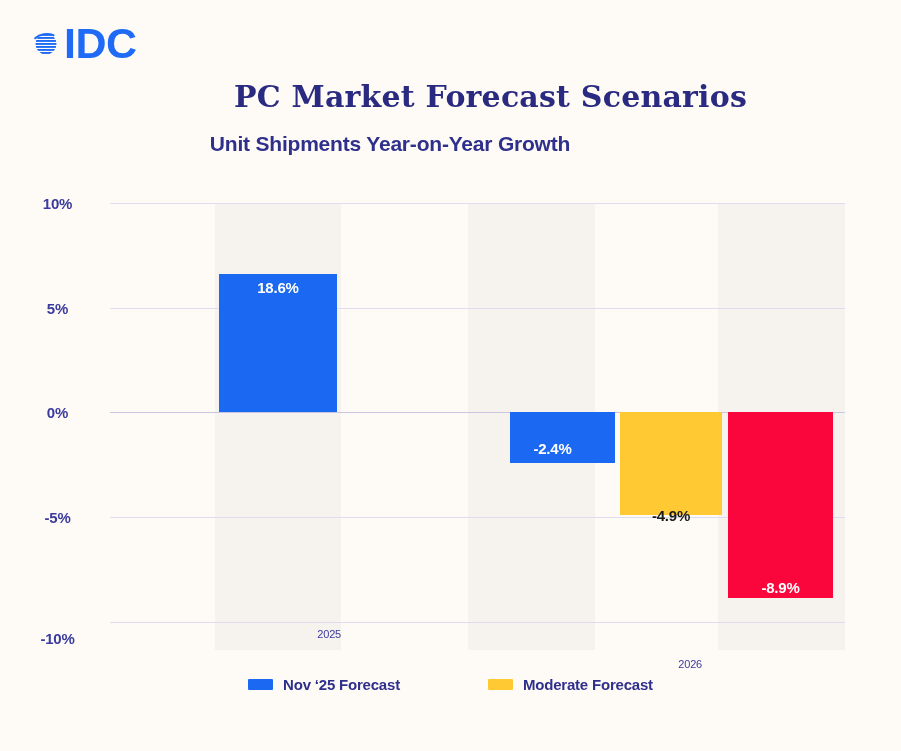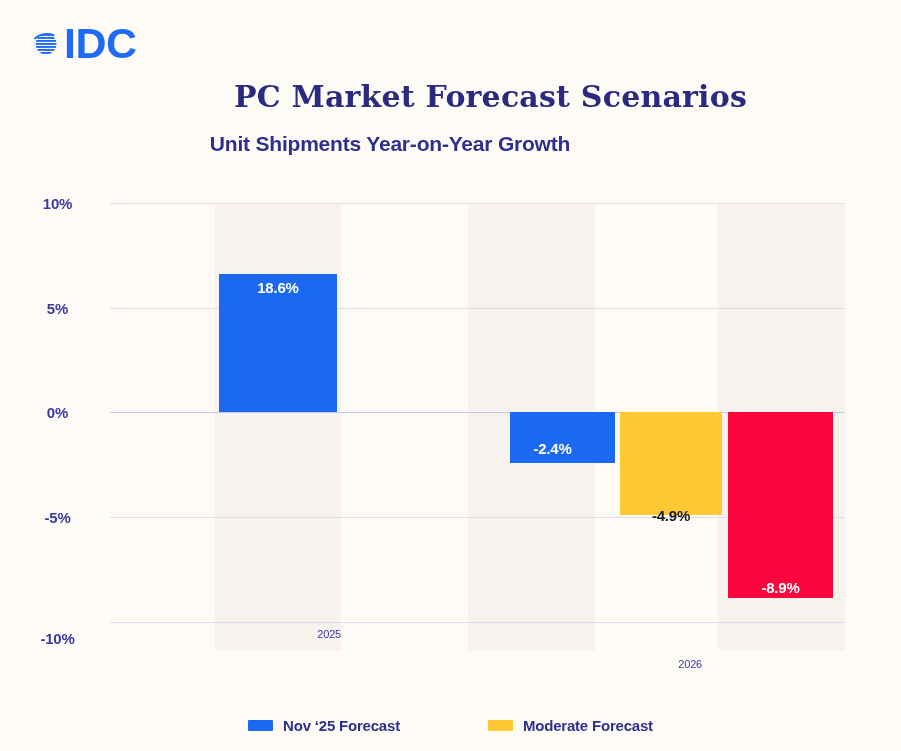--- a/index.html
+++ b/index.html
@@ -121,21 +121,20 @@
     top: 676px;
     width: 901px;
     display: flex;
     justify-content: center;
     gap: 88px;
   }
   .legend-item {
     display: flex;
     align-items: center;
     gap: 10px;
-    margin-top: 41px;
   }
   .legend-swatch {
     width: 25px;
     height: 11px;
     border-radius: 1px;
     display: block;
   }
   .legend-label {
     font-size: 15px;
     font-weight: 600;

